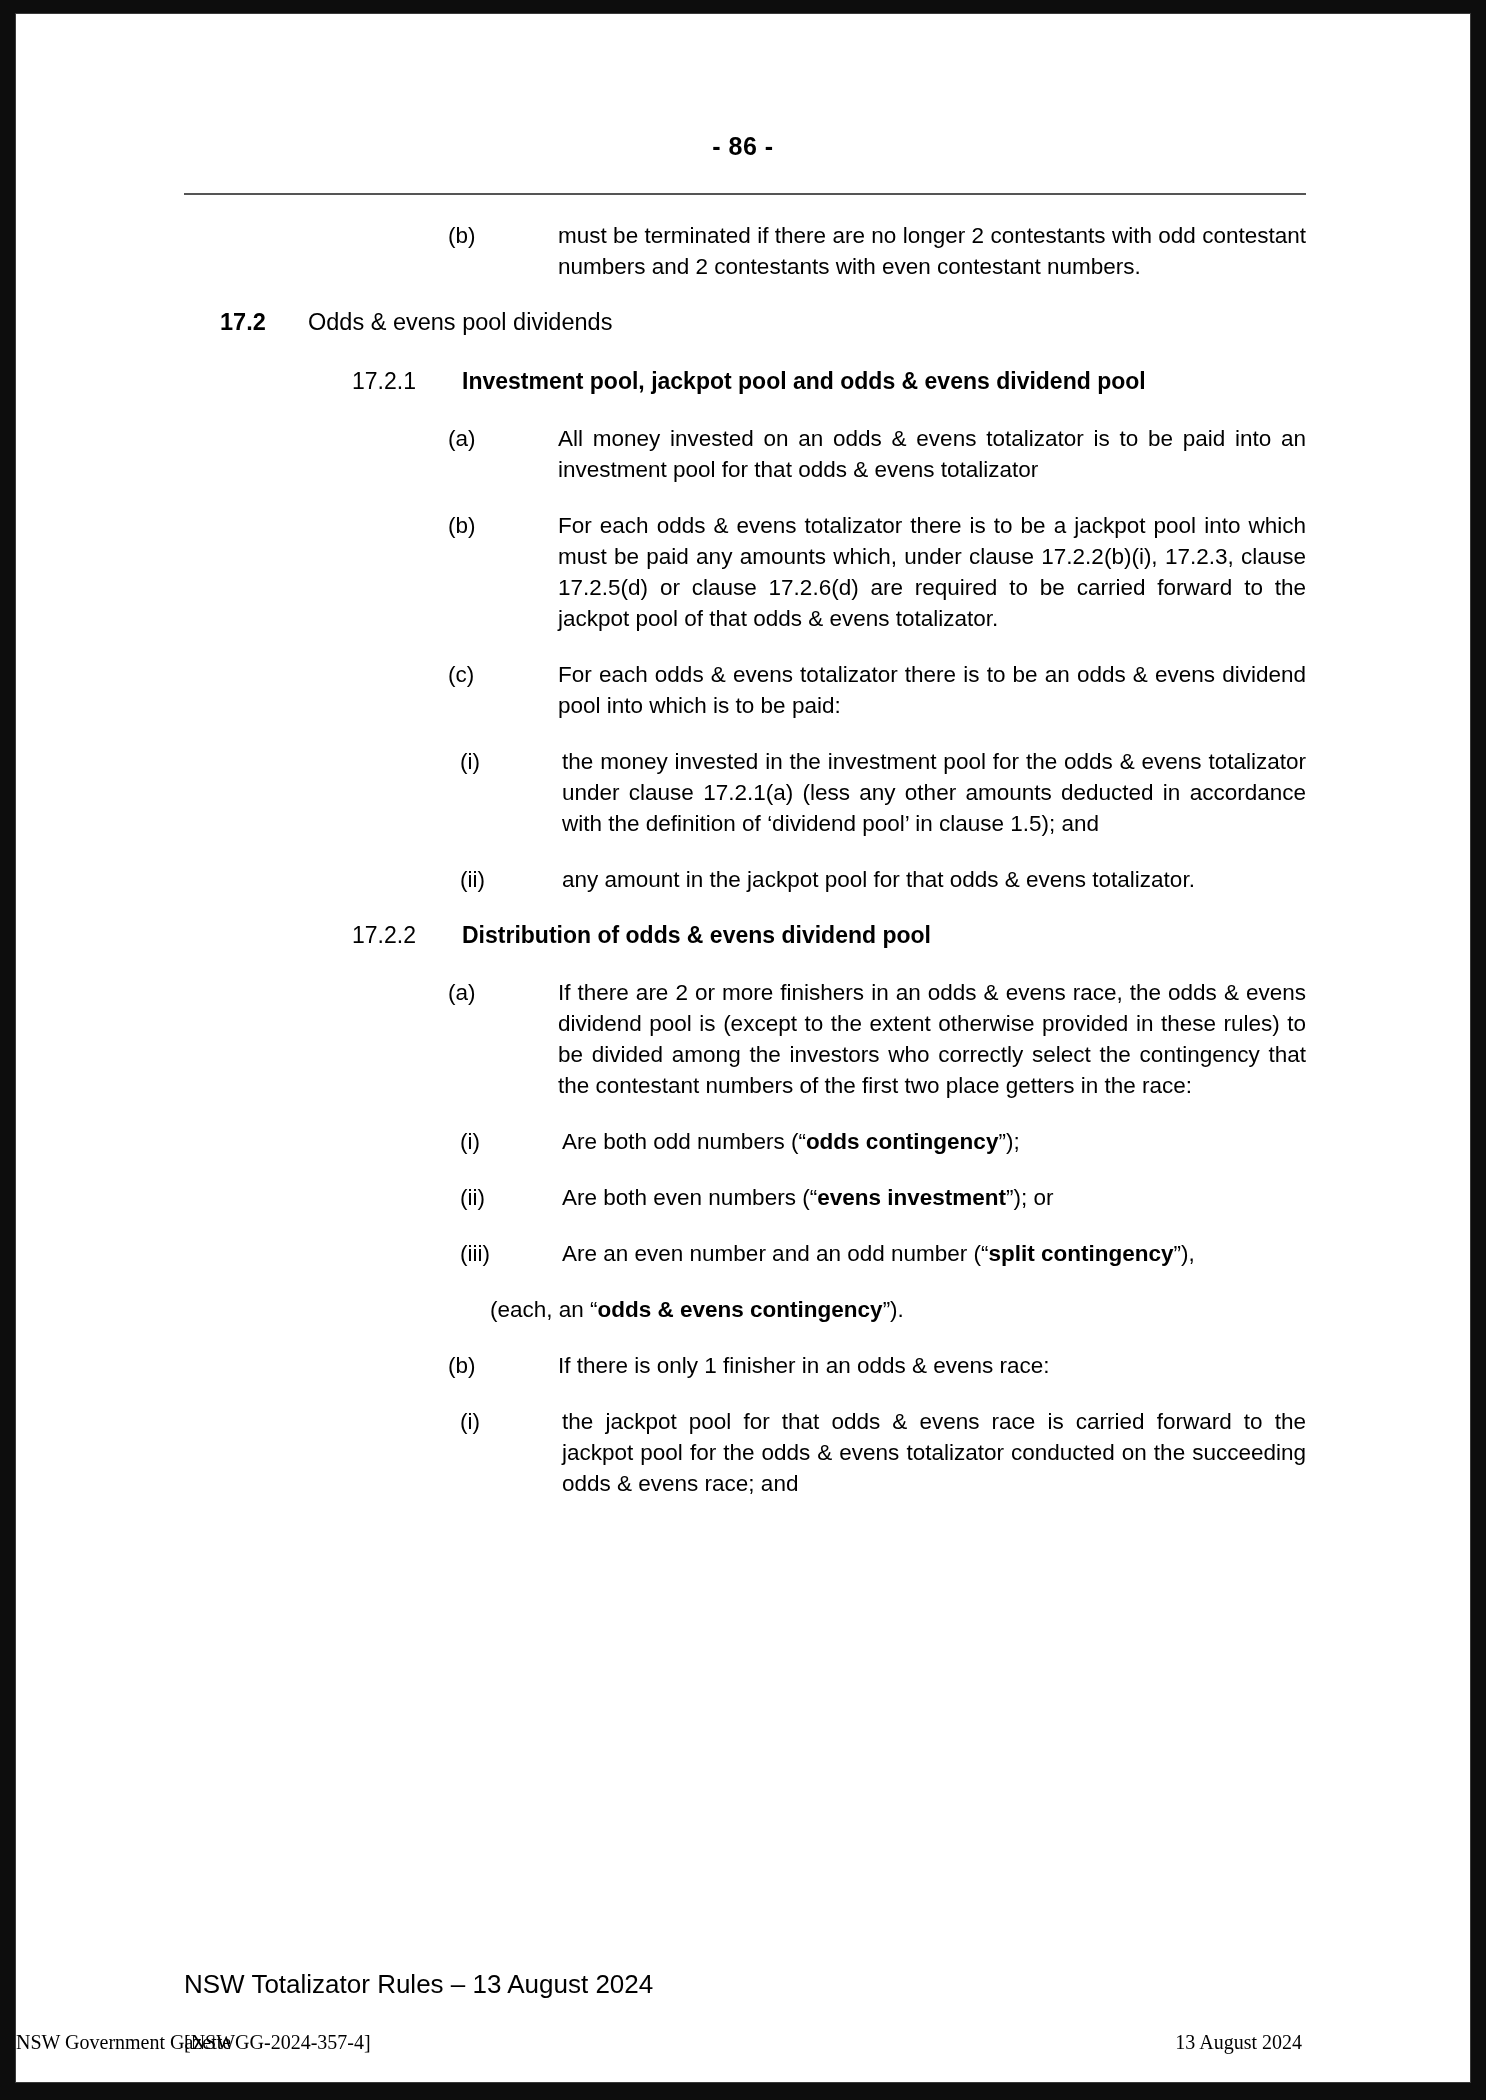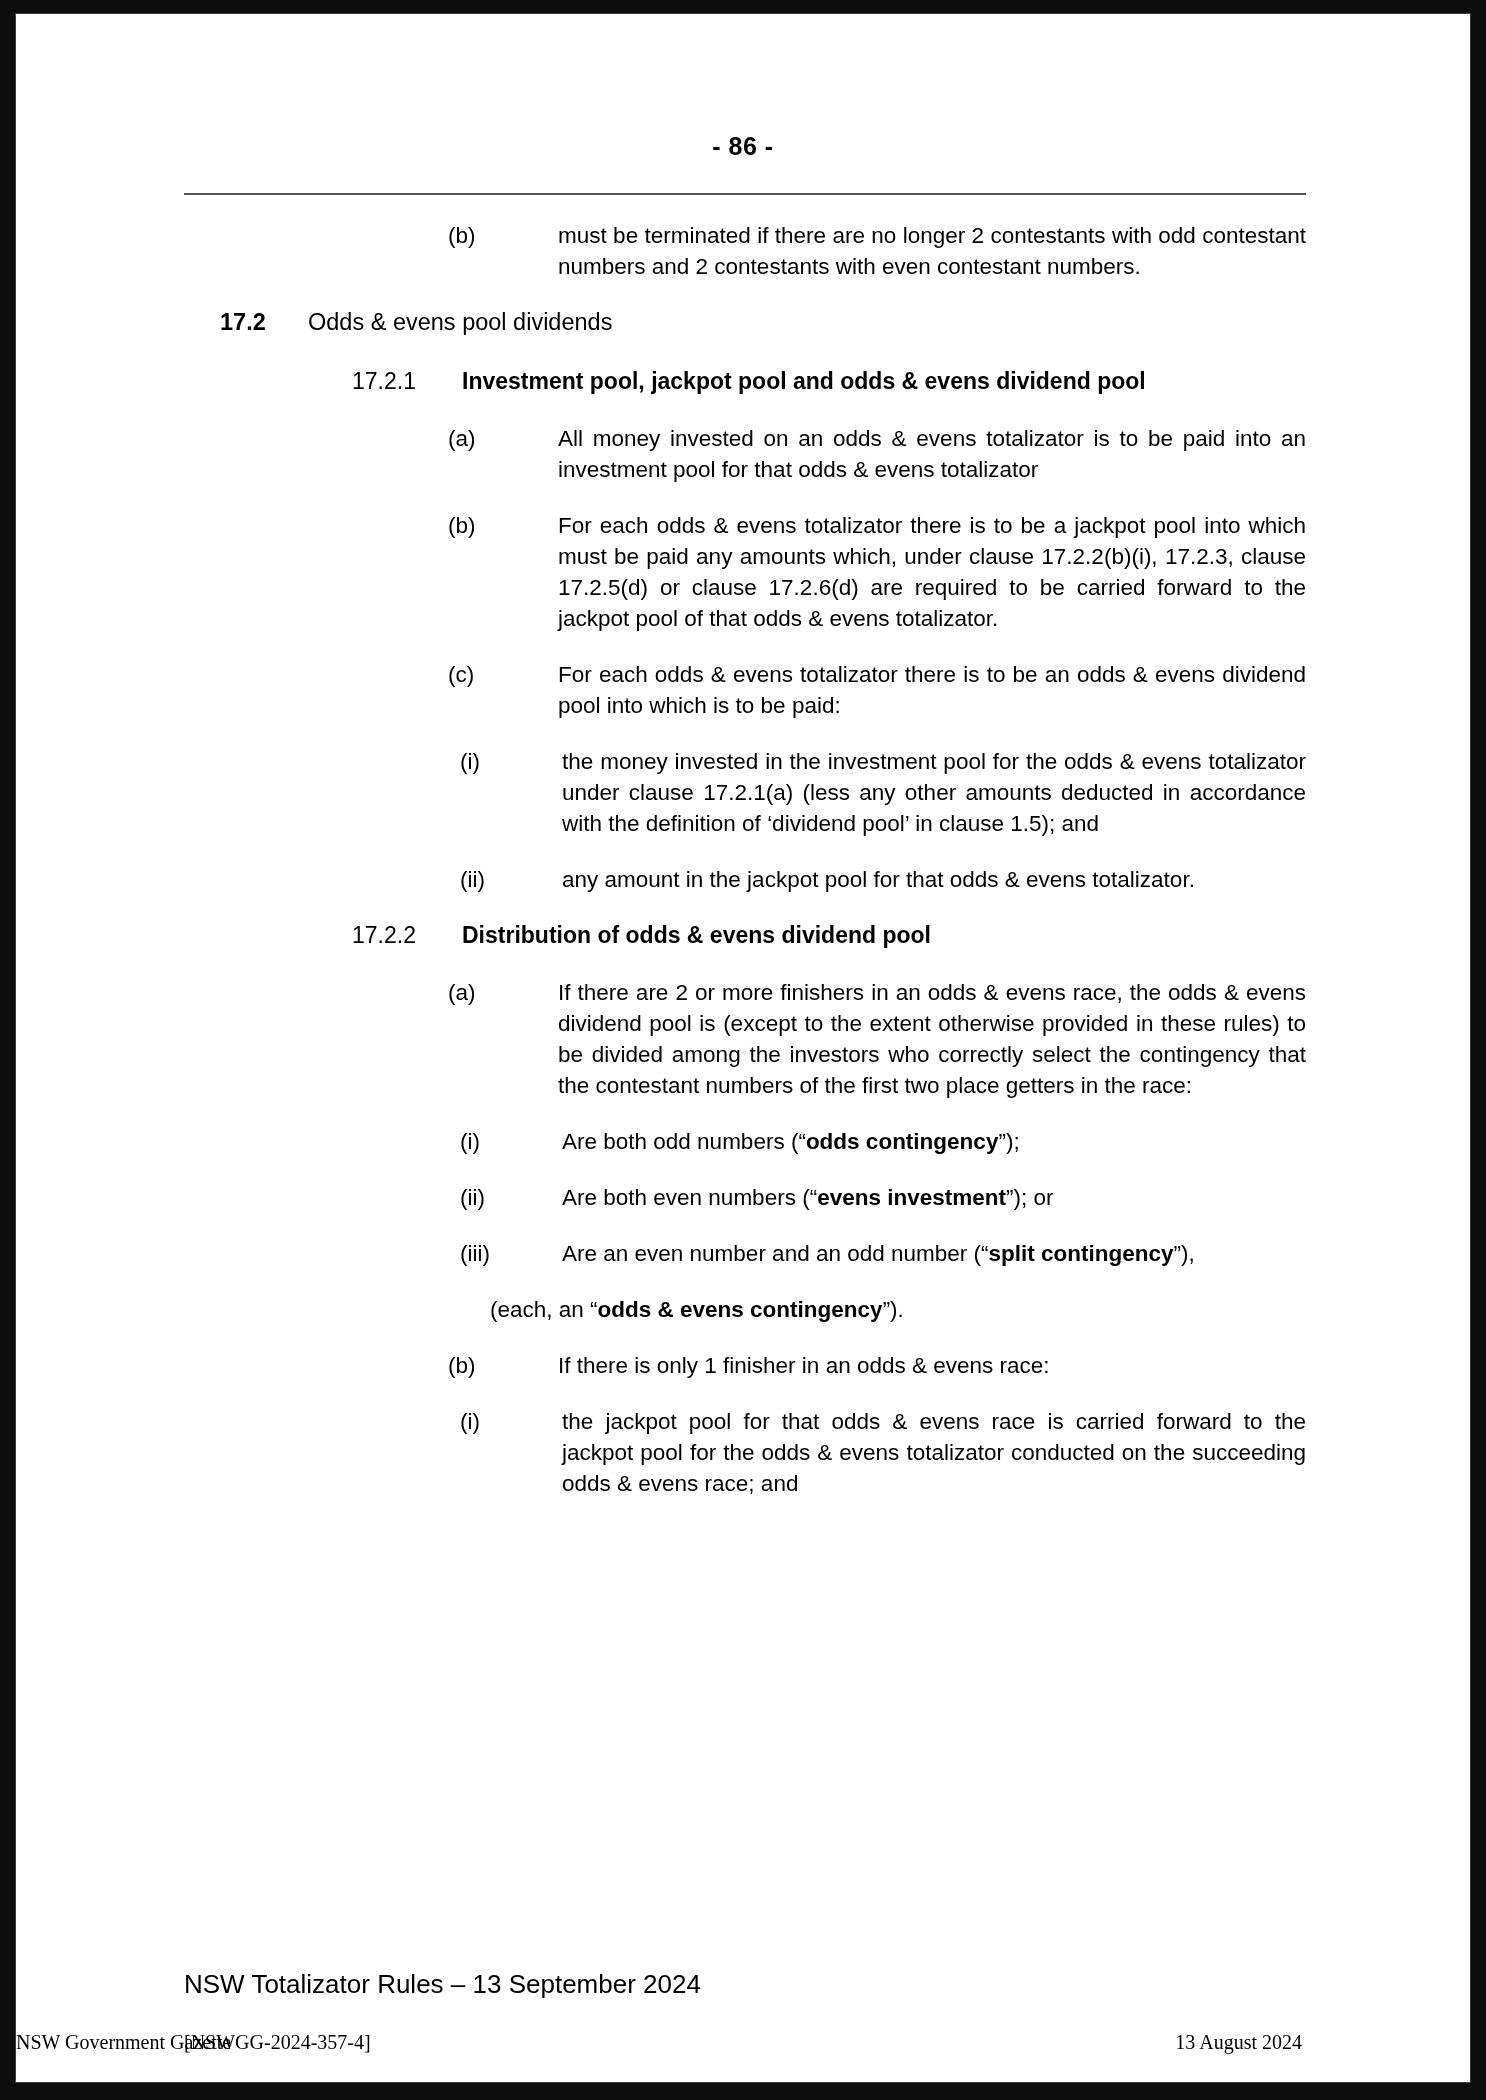--- a/index.html
+++ b/index.html
@@ -270,21 +270,21 @@
           <span class="body-text nojust">If there is only 1 finisher in an odds &amp; evens race:</span>
         </div>
 
         <div class="row lvl-roman">
           <span class="marker">(i)</span>
           <span class="body-text">the jackpot pool for that odds &amp; evens race is carried forward to the jackpot pool for the odds &amp; evens totalizator conducted on the succeeding odds &amp; evens race; and</span>
         </div>
 
       </div>
 
-      <div class="footer-title">NSW Totalizator Rules – 13 September 2024</div>
+      <div class="footer-title">NSW Totalizator Rules – 13 August 2024</div>
 
       <div class="footer-bar">
         <span class="footer-left">[NSWGG-2024-357-4]</span>
         <span class="footer-center">NSW Government Gazette</span>
         <span class="footer-right">13 August 2024</span>
       </div>
 
     </div>
   </div>
 </div>

